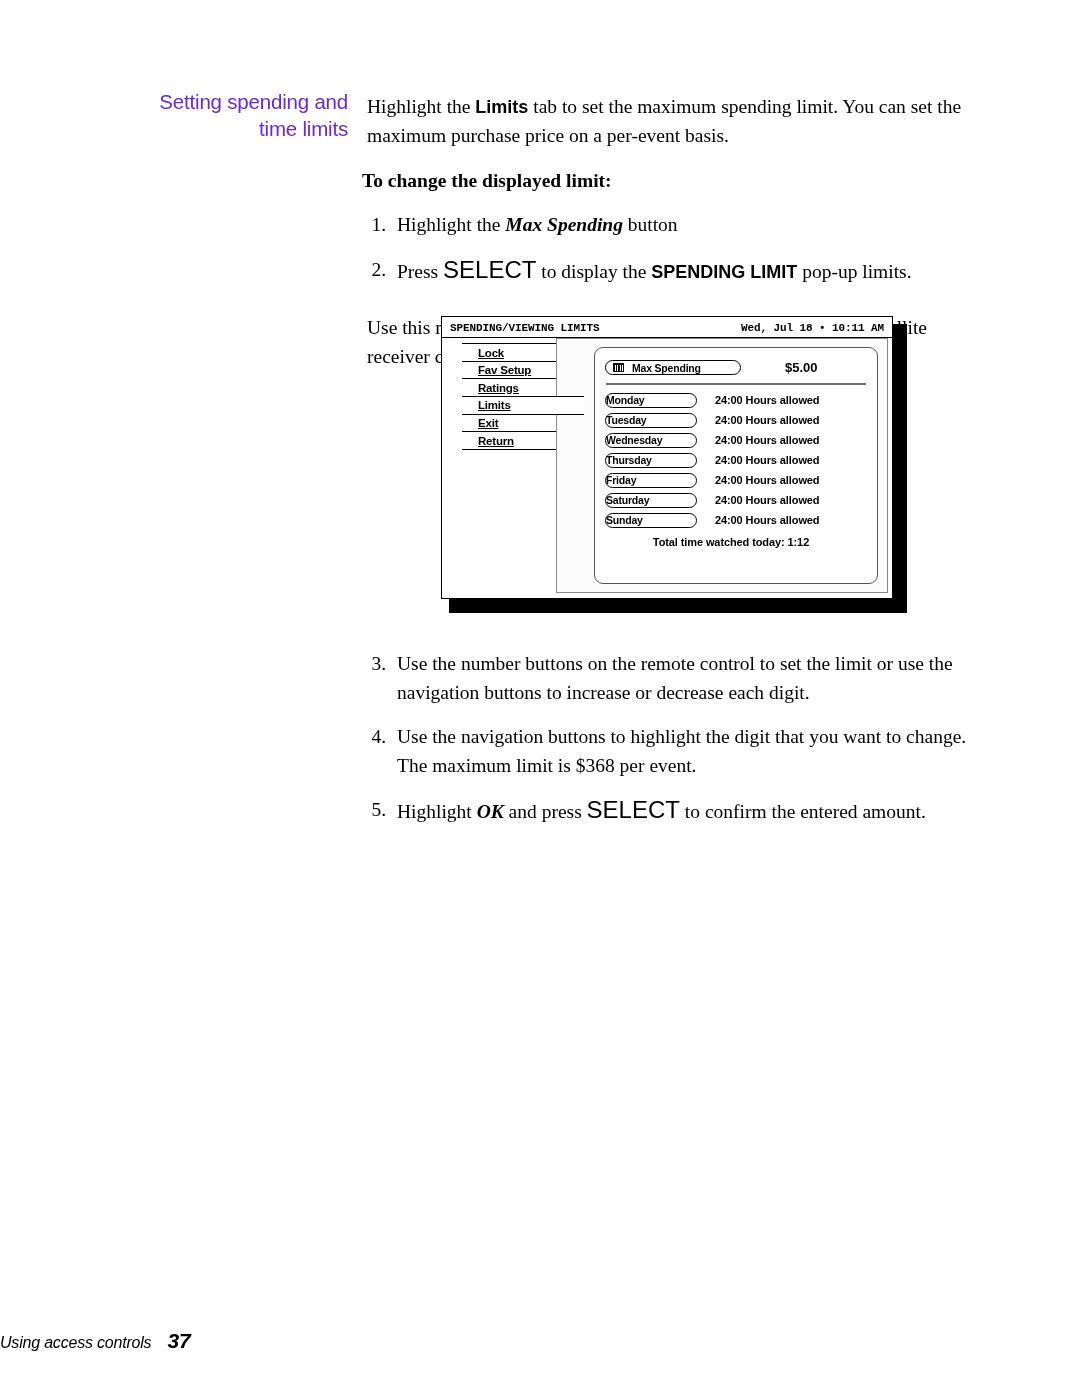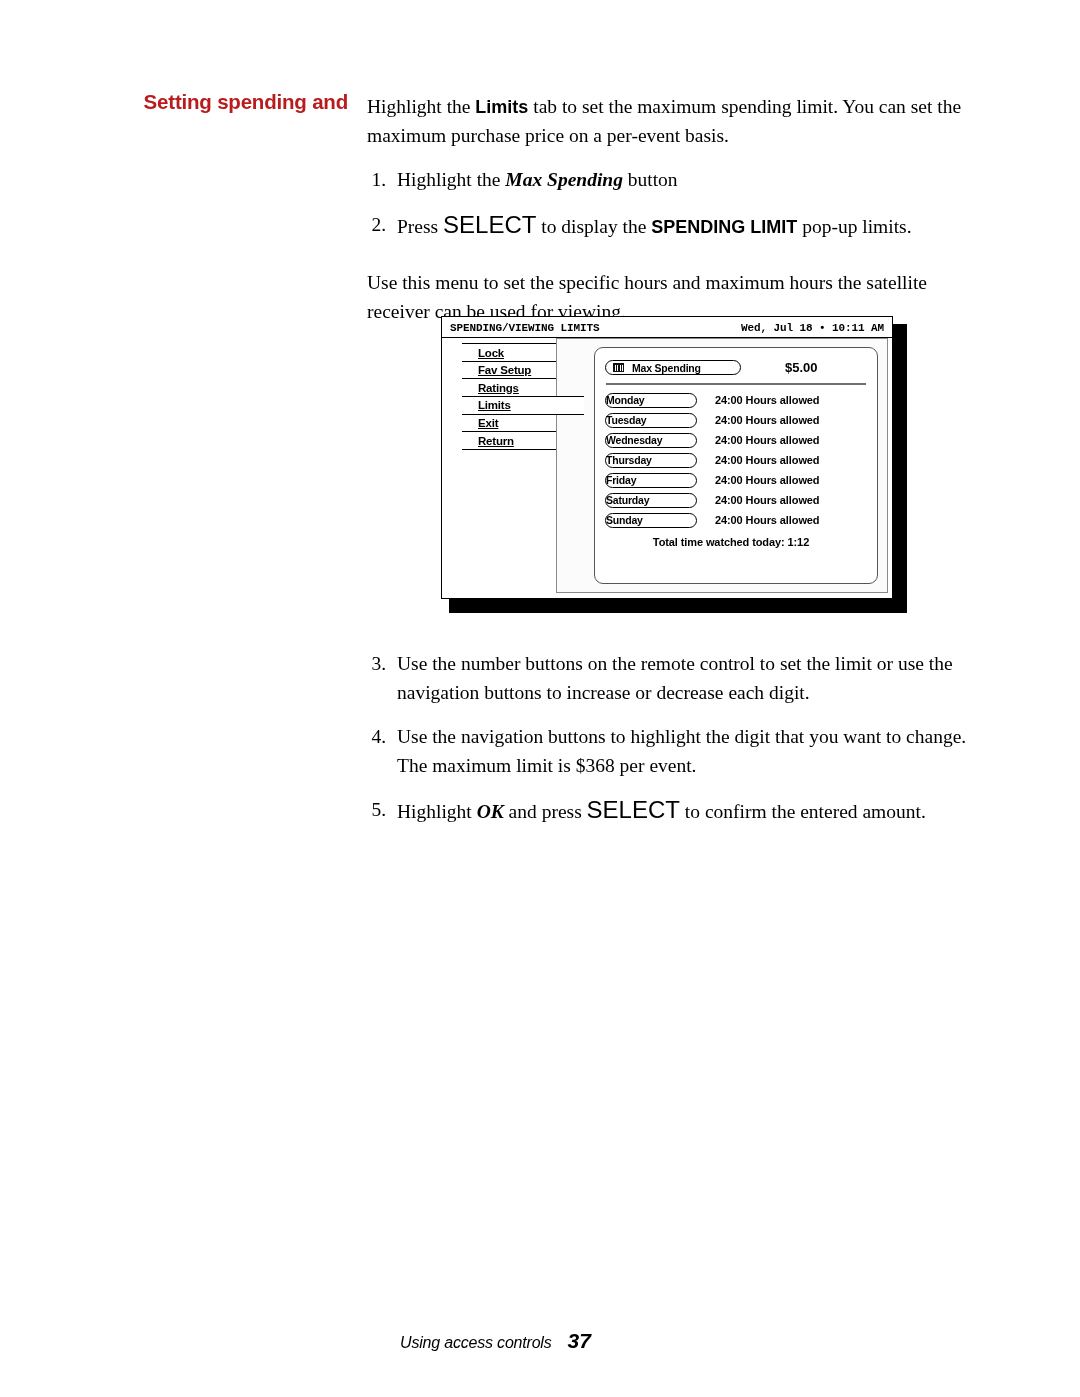--- a/index.html
+++ b/index.html
@@ -23,25 +23,25 @@
   }
 
   
   .margin-head {
     position: absolute;
     left: 96px;
     top: 88px;
     width: 252px;
     text-align: right;
     font-family: "Liberation Sans", sans-serif;
-    font-weight: bold;
+    font-weight: normal;
     font-size: 20.5px;
     line-height: 27px;
     letter-spacing: -0.2px;
-    color: #b91c1c;
+    color: #6d28d9;
   }
 
   
   .body-col {
     position: absolute;
     left: 362px;
     top: 88px;
     width: 628px;
   }
   .para {
@@ -303,21 +303,21 @@
     padding-right: 10px;
     letter-spacing: -0.1px;
   }
 
   
   .footer {
     position: absolute;
     left: 0;
     right: 89px;
     bottom: 44px;
-    text-align: center;
+    text-align: left;
     white-space: nowrap;
   }
   .footer .chap {
     font-family: "Liberation Sans", sans-serif;
     font-style: italic;
     font-size: 16px;
     letter-spacing: -0.2px;
   }
   .footer .pageno {
     font-family: "Liberation Sans", sans-serif;
@@ -327,26 +327,28 @@
     margin-left: 16px;
   }
 </style>
 </head>
 <body>
 
 <div class="page">
 
   <div class="margin-head">
     <div>Setting spending and</div>
+    <div>time limits</div>
   </div>
 
   <div class="body-col">
 
     <p class="para intro"><span>Highlight the </span><span class="sans-b">Limits</span><span> tab to set the maximum spending limit. You can set the maximum purchase price on a per-event basis.</span></p>
 
+    <div class="subhead">To change the displayed limit:</div>
 
     <ol class="steps steps-12">
       <li>
         <span class="num">1.</span><span>Highlight the </span><span class="serif-bi">Max Spending</span><span> button</span>
       </li>
       <li>
         <span class="num">2.</span><span>Press </span><span class="sans">SELECT</span><span> to display the </span><span class="sans-b">SPENDING LIMIT</span><span> pop-up limits.</span>
       </li>
     </ol>
 

